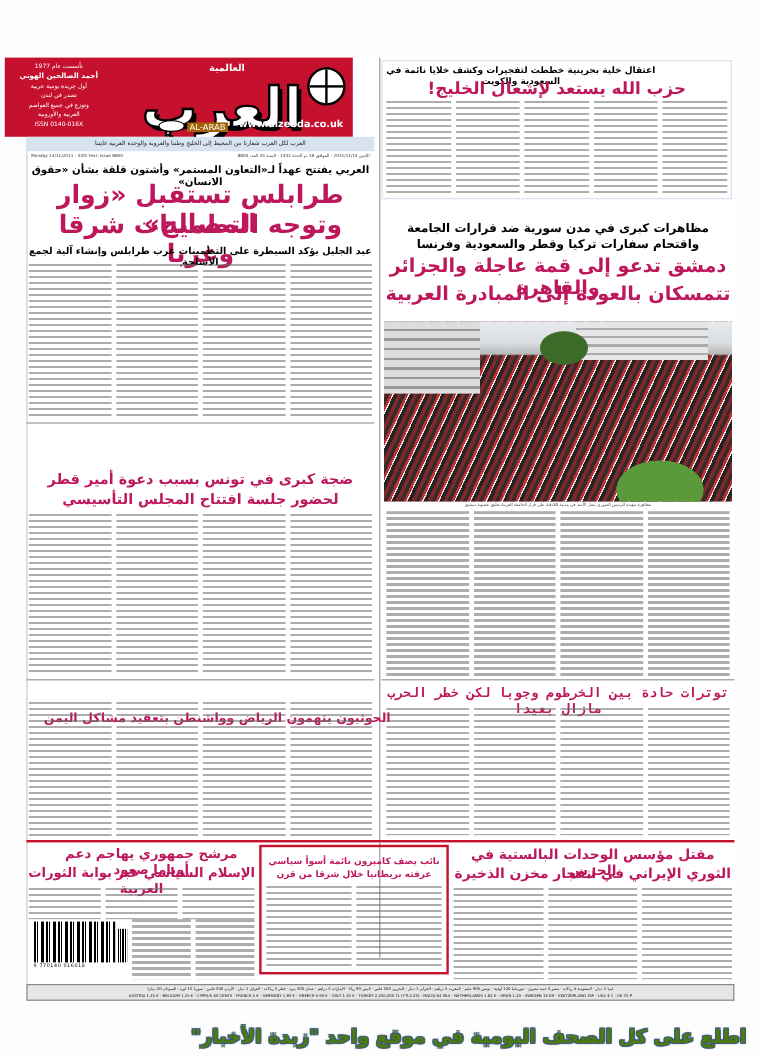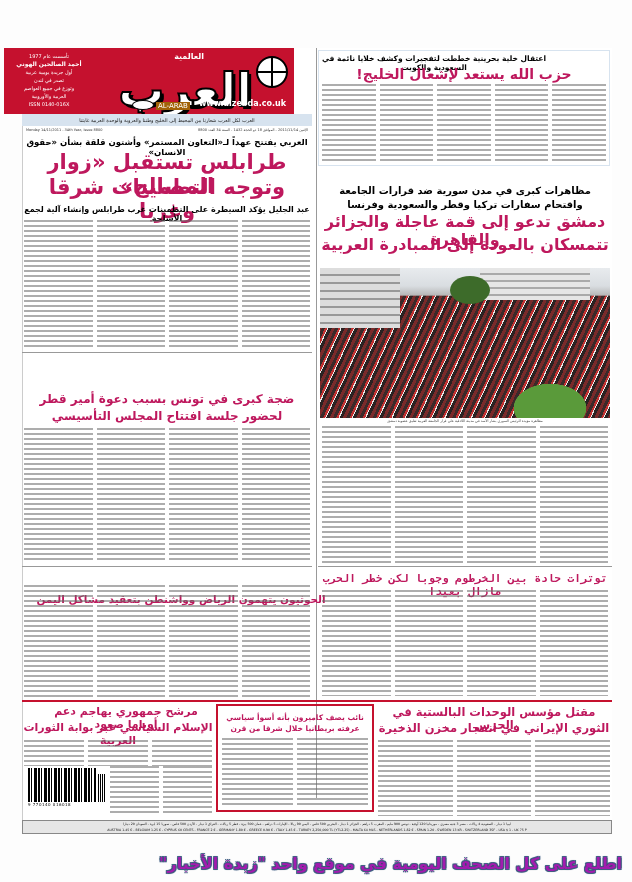--- a/index.html
+++ b/index.html
@@ -53,21 +53,21 @@
 
   .barcode { position: absolute; left: 28px; top: 768px; width: 68px; height: 34px; background: repeating-linear-gradient(to right, #000 0 2px, #fff 2px 3px, #000 3px 4px, #fff 4px 6px, #000 6px 9px, #fff 9px 10px); }
   .barcode-num { position: absolute; left: 28px; top: 802px; width: 70px; font-size: 4px; color: #000; letter-spacing: 0.5px; }
   .barcode-small { position: absolute; left: 98px; top: 774px; width: 8px; height: 28px; background: repeating-linear-gradient(to right, #000 0 1px, #fff 1px 2px); }
 
   .pricebar { position: absolute; left: 22px; top: 820px; width: 590px; height: 14px; background: #e6e6e6; border: 1px solid #888; font-size: 3.2px; line-height: 6px; text-align: center; color: #111; }
   .pricebar .ar { direction: rtl; }
 
   .promo { position: absolute; left: 0; top: 846px; width: 632px; height: 36px; }
   .promo-url { position: absolute; left: 26px; top: 6px; font-family: "DejaVu Sans Mono", monospace; font-weight: bold; font-size: 20px; color: #d25c78; text-shadow: 0 0 2px #3a1a1a, 1px 1px 0 #3a1a1a, -1px -1px 0 #3a1a1a, 1px -1px 0 #3a1a1a, -1px 1px 0 #3a1a1a; letter-spacing: 0.5px; }
-  .promo-ar { position: absolute; right: 10px; top: 8px; direction: rtl; font-weight: bold; font-size: 16px; color: #a21caf; text-shadow: 0 0 2px #2c3e5a, 1px 1px 0 #4a6a8f, -1px -1px 0 #4a6a8f, 1px -1px 0 #4a6a8f, -1px 1px 0 #4a6a8f; }
+  .promo-ar { position: absolute; right: 10px; top: 8px; direction: rtl; font-weight: bold; font-size: 16px; color: #4d7c0f; text-shadow: 0 0 2px #2c3e5a, 1px 1px 0 #4a6a8f, -1px -1px 0 #4a6a8f, 1px -1px 0 #4a6a8f, -1px 1px 0 #4a6a8f; }
 </style>
 </head>
 <body>
 
 <div class="page"></div>
 
 <div class="masthead">
   <div class="masthead-info">
     <div>تأسست عام 1977</div>
     <div class="founder">أحمد الصالحين الهوني</div>
@@ -167,21 +167,21 @@
 
 <div class="headline" style="left:376px; top:706px; width:236px; font-size:11.5px;">مقتل مؤسس الوحدات البالستية في الحرس</div>
 <div class="headline" style="left:376px; top:722px; width:236px; font-size:11.5px;">الثوري الإيراني في انفجار مخزن الذخيرة</div>
 <div class="text-cols" style="left:378px; top:740px; width:232px; height:76px;">
   <div class="text-col"></div>
     <div class="text-col"></div>
     <div class="text-col"></div>
 </div>
 
 <div class="boxed"></div>
-<div class="headline" style="left:220px; top:714px; width:150px; font-size:7.5px;">نائب يصف كاميرون بأنه أسوأ سياسي</div>
+<div class="headline" style="left:220px; top:714px; width:150px; font-size:7.5px;">نائب يصف كاميرون نائمة أسوأ سياسي</div>
 <div class="headline" style="left:220px; top:725px; width:150px; font-size:7.5px;">عرفته بريطانيا خلال شرقا من قرن</div>
 <div class="text-cols" style="left:222px; top:738px; width:146px; height:70px;">
   <div class="text-col"></div>
     <div class="text-col"></div>
 </div>
 
 <div class="headline" style="left:22px; top:706px; width:192px; font-size:11px;padding-left:16px;">مرشح جمهوري يهاجم دعم أوباما صعود</div>
 <div class="headline" style="left:22px; top:722px; width:192px; font-size:11px;">الإسلام السياسي عبر بوابة الثورات العربية</div>
 <div class="text-cols" style="left:24px; top:740px; width:188px; height:26px;">
   <div class="text-col"></div>

